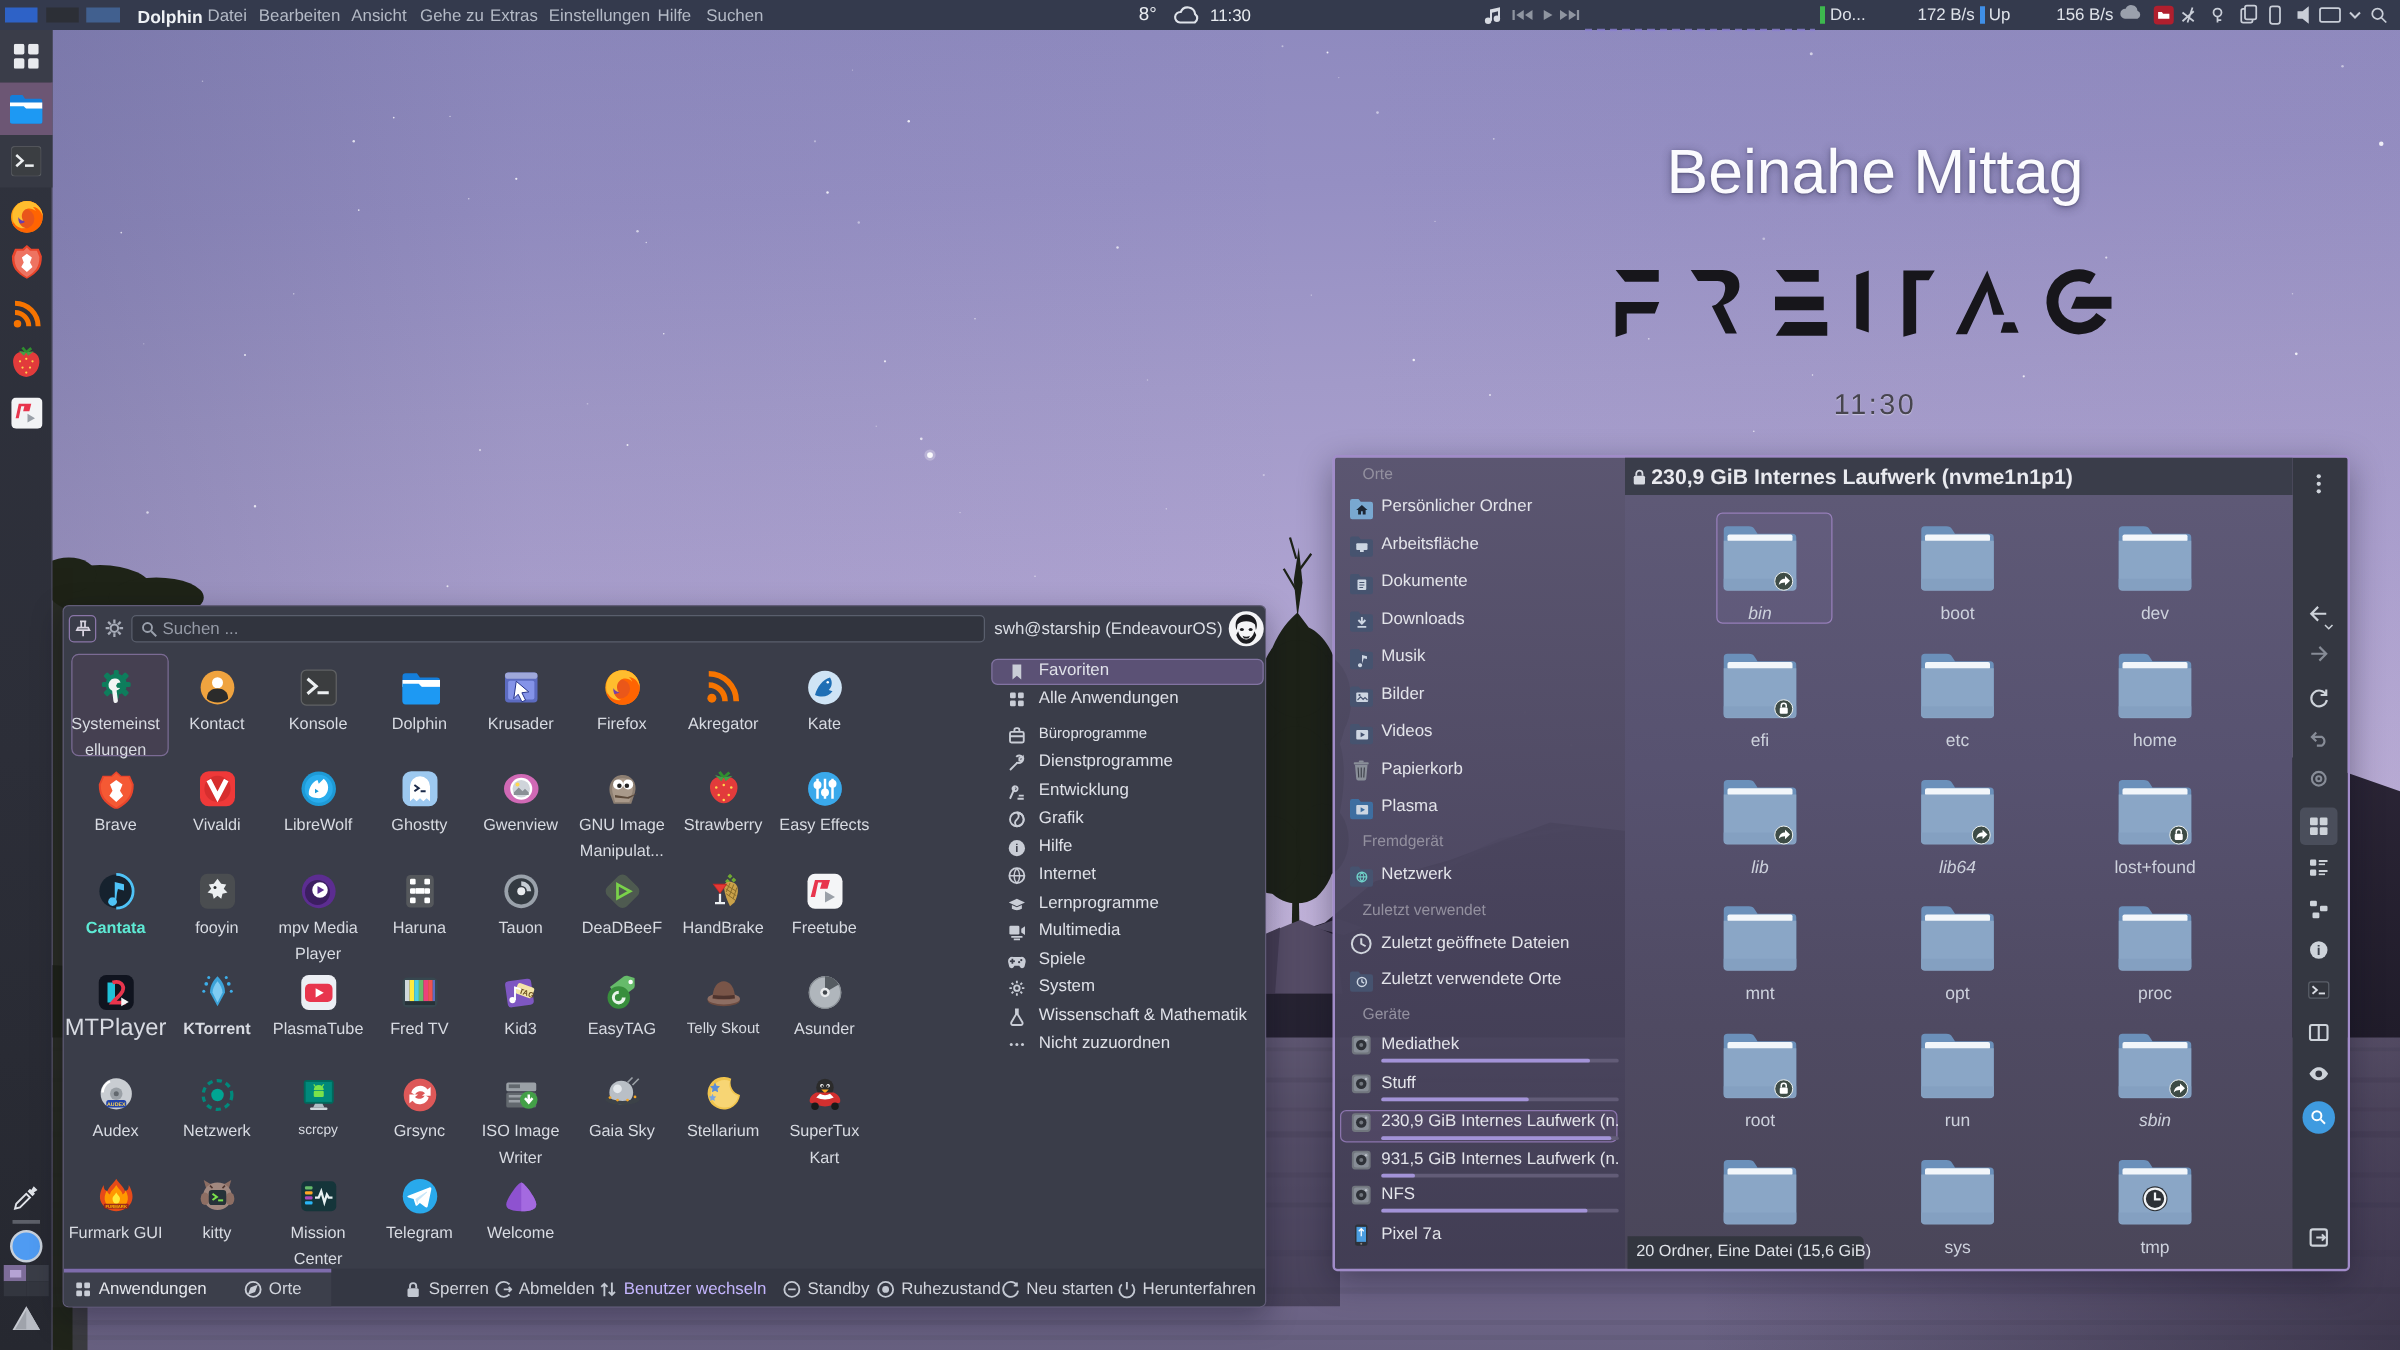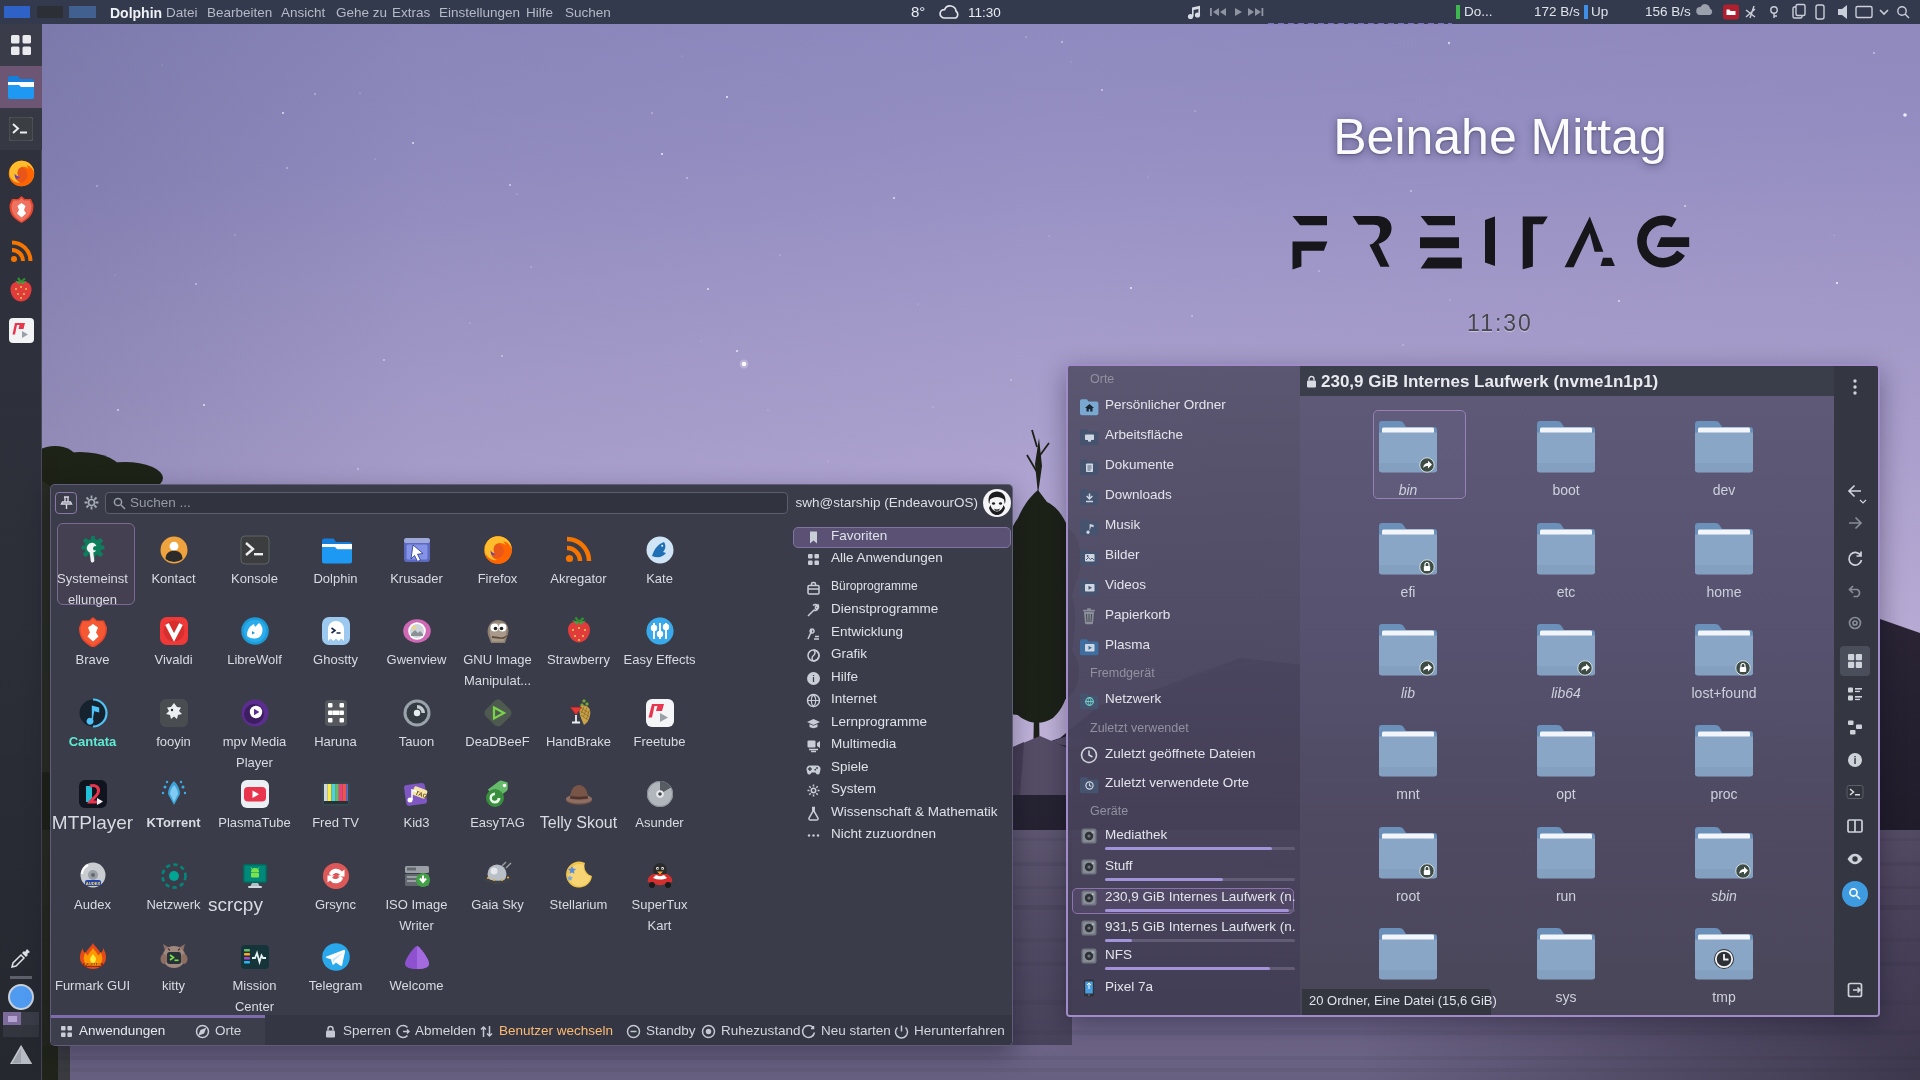--- a/index.html
+++ b/index.html
@@ -598,21 +598,21 @@
 <circle cx="13" cy="20" r="9" fill="#388e3c"></circle>
 <path d="M13,14.5 a5.5,5.5 0 1 0 5.5,5.5 l-3,0 a2.8,2.8 0 1 1 -2.5,-2.8 Z" fill="#e8f5e9"></path>
 </svg>
       <div class="abs" style="left:400px;top:327px;width:93px;text-align:center;font-size:13px;line-height:21px;color:#d8dbe2;">EasyTAG</div>
       <svg class="abs" style="left:511.5px;top:293px" width="32" height="32" viewBox="0 0 32 32">
 <ellipse cx="16" cy="22" rx="13" ry="5" fill="#6d4c41"></ellipse>
 <ellipse cx="16" cy="21" rx="13" ry="4.6" fill="#8d6e63"></ellipse>
 <path d="M7,21 c0,-9 4,-14 9,-14 c5,0 9,5 9,14 a18,5 0 0 1 -18,0 Z" fill="#795548"></path>
 <path d="M7.5,18 a16,4 0 0 0 17,0 l0.4,2.5 a17,4.5 0 0 1 -17.8,0 Z" fill="#4e342e"></path>
 </svg>
-      <div class="abs" style="left:481px;top:327px;width:93px;text-align:center;font-size:16px;line-height:21px;color:#d8dbe2;">Telly Skout</div>
+      <div class="abs" style="left:481px;top:327px;width:93px;text-align:center;font-size:12px;line-height:21px;color:#d8dbe2;">Telly Skout</div>
       <svg class="abs" style="left:592.5px;top:293px" width="32" height="32" viewBox="0 0 32 32">
 <circle cx="16" cy="16" r="13" fill="#b0b6bc"></circle>
 <circle cx="16" cy="16" r="12.6" fill="none" stroke="#888e94"></circle>
 <path d="M16,3 a13,13 0 0 1 11,6.5 l-11,6.5 Z" fill="#565c62"></path>
 <circle cx="16" cy="16" r="3.8" fill="#e8eaec"></circle>
         <circle cx="16" cy="16" r="1.8" fill="#41464c"></circle>
 </svg>
       <div class="abs" style="left:562px;top:327px;width:93px;text-align:center;font-size:13px;line-height:21px;color:#d8dbe2;">Asunder</div>
       <svg class="abs" style="left:25.5px;top:375px" width="32" height="32" viewBox="0 0 32 32">
 <circle cx="16" cy="15" r="12.5" fill="#c9cdd2"></circle>
@@ -634,21 +634,21 @@
 <rect x="4" y="4" width="24" height="19" rx="2.5" fill="#00695c"></rect>
 <rect x="5.5" y="5.5" width="21" height="16" fill="#00897b"></rect>
 <g fill="#7ae24a">
           <path d="M12,12 a4,4 0 0 1 8,0 Z"></path>
           <rect x="12" y="12.5" width="8" height="5" rx="1"></rect>
           <path d="M13.5,9.5 l-1.5,-2 M18.5,9.5 l1.5,-2" stroke="#7ae24a" stroke-width="1"></path>
         </g>
 <path d="M13,23 h6 l1.5,3 h-9 Z" fill="#b0bec5"></path>
         <rect x="9" y="26" width="14" height="2" rx="1" fill="#cfd8dc"></rect>
 </svg>
-      <div class="abs" style="left:157px;top:409px;width:93px;font-size:19px;line-height:21px;color:#d8dbe2;">scrcpy</div>
+      <div class="abs" style="left:157px;top:409px;width:93px;text-align:center;font-size:11px;line-height:21px;color:#d8dbe2;">scrcpy</div>
       <svg class="abs" style="left:268.5px;top:375px" width="32" height="32" viewBox="0 0 32 32">
 <circle cx="16" cy="16" r="13" fill="#d84343"></circle>
 <circle cx="16" cy="16" r="13" fill="#e57373" opacity="0.45"></circle>
 <g fill="#fff">
           <path d="M9,14 a7.5,7.5 0 0 1 13,-2.5 l2.5,-2 0,7 -7,0 2.5,-2 a4.8,4.8 0 0 0 -8,1.5 Z"></path>
 <path d="M23,18 a7.5,7.5 0 0 1 -13,2.5 l-2.5,2 0,-7 7,0 -2.5,2 a4.8,4.8 0 0 0 8,-1.5 Z"></path>
         </g>
 </svg>
       <div class="abs" style="left:238px;top:409px;width:93px;text-align:center;font-size:13px;line-height:21px;color:#d8dbe2;">Grsync</div>
       <svg class="abs" style="left:349.5px;top:375px" width="32" height="32" viewBox="0 0 32 32">
@@ -870,21 +870,21 @@
           <path d="M12.5,3.5 a6,6 0 1 0 0,8"></path>
           <path d="M8,7.5 h6 m-2,-2 l2,2 -2,2"></path>
         </g>
       </svg>
       <span class="abs" style="left:364px;top:538px;color:#d2d5dd;font-size:13.5px;white-space:nowrap;">Abmelden</span>
       <svg class="abs" style="left:428px;top:539px" width="15" height="15" viewBox="0 0 15 15">
         <g fill="none" stroke="#c3c8d2" stroke-width="1.5">
           <path d="M4.5,13 V3 m-2.5,2.5 L4.5,3 l2.5,2.5 M10.5,2 v10 m-2.5,-2.5 l2.5,2.5 2.5,-2.5"></path>
         </g>
       </svg>
-      <span class="abs" style="left:448px;top:538px;color:#fdba74;font-size:13.5px;white-space:nowrap;">Benutzer wechseln</span>
+      <span class="abs" style="left:448px;top:538px;color:#c4b5fd;font-size:13.5px;white-space:nowrap;">Benutzer wechseln</span>
       <svg class="abs" style="left:575px;top:539px" width="15" height="15" viewBox="0 0 15 15">
         <g fill="none" stroke="#c3c8d2" stroke-width="1.5">
           <circle cx="7.5" cy="7.5" r="6"></circle>
           <path d="M4.5,7.5 h6"></path>
         </g>
       </svg>
       <span class="abs" style="left:595px;top:538px;color:#d2d5dd;font-size:13.5px;white-space:nowrap;">Standby</span>
       <svg class="abs" style="left:650px;top:539px" width="15" height="15" viewBox="0 0 15 15">
         <g fill="none" stroke="#c3c8d2" stroke-width="1.5">
           <circle cx="7.5" cy="7.5" r="6"></circle>

